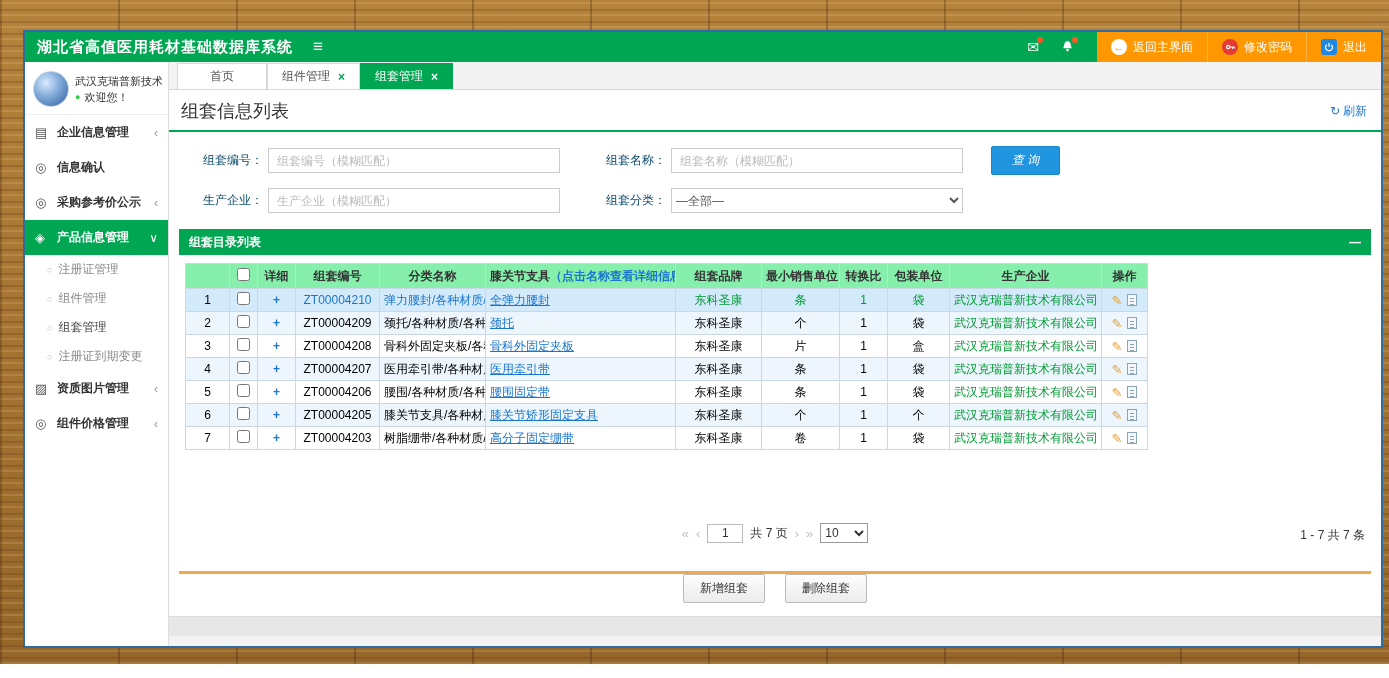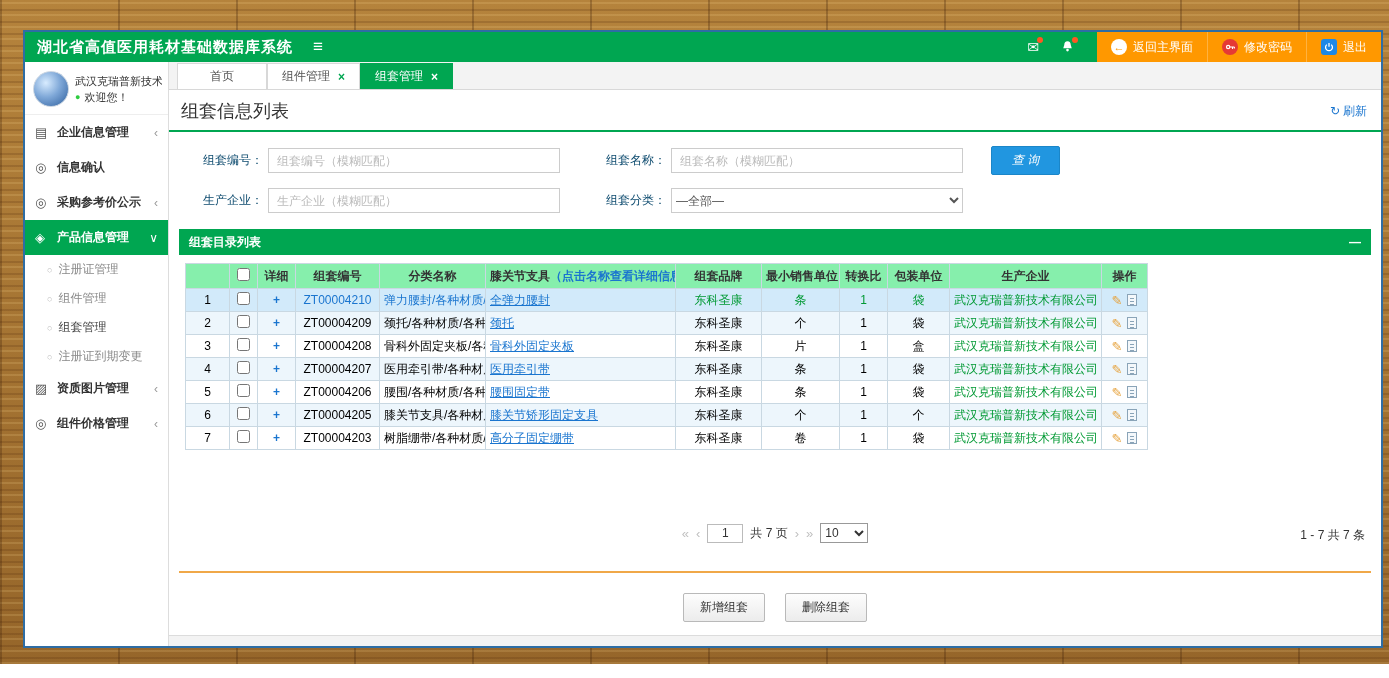--- a/index.html
+++ b/index.html
@@ -132,21 +132,21 @@
   .pager{ position:absolute; left:6px; right:6px; bottom:8px; height:24px; }
   .pager-center{ position:absolute; left:0; right:0; top:0; display:flex; justify-content:center;
     align-items:center; gap:7px; color:#c0c0c0; font-size:13px; }
   .pg-btn{ cursor:default; user-select:none; }
   .pg-input{ width:36px; height:19px; border:1px solid #bbb; text-align:center; font-size:12px; color:#333; }
   .pg-label{ color:#333; font-size:12px; }
   .pg-size{ width:48px; height:20px; font-size:12px; border:1px solid #999; background:#fff; color:#333; }
   .pg-summary{ position:absolute; right:0; top:4px; font-size:12px; color:#333; white-space:nowrap; }
 
   .orange-divider{ height:3px; background:var(--divider-orange,#f0a848); margin:16px 10px 0; }
-  .action-bar{ display:flex; justify-content:center; gap:20px; padding:20px 0 13px; background:#fff; }
+  .action-bar{ display:flex; justify-content:center; gap:20px; padding:0 0 13px; background:#fff; }
   .btn-action{ background:linear-gradient(#fdfdfd,#ececec); border:1px solid #b9b9b9; color:#333;
     font-size:12px; padding:5px 16px; cursor:pointer; border-radius:2px; }
 
   .filler{ flex:1; background:#e7e7e7; border-top:1px solid #dcdcdc; }
   .bottom-strip{ height:10px; flex:0 0 10px; background:#f3f3f3; }
 </style>
 </head>
 <body>
 
 <div class="desktop">

